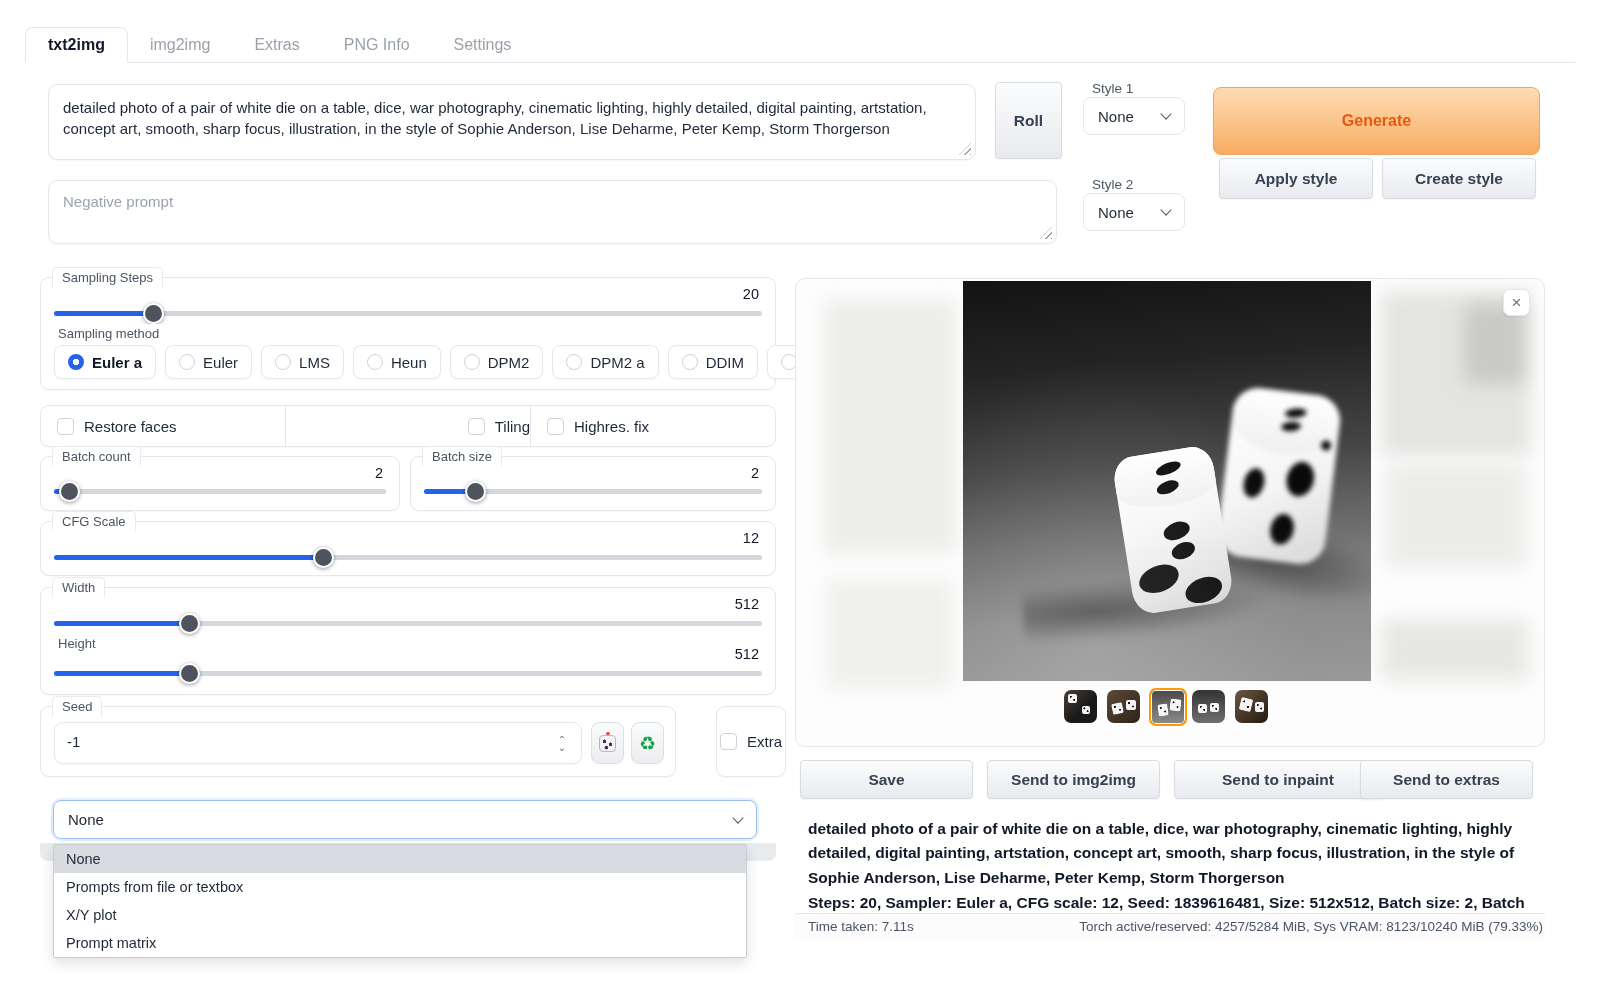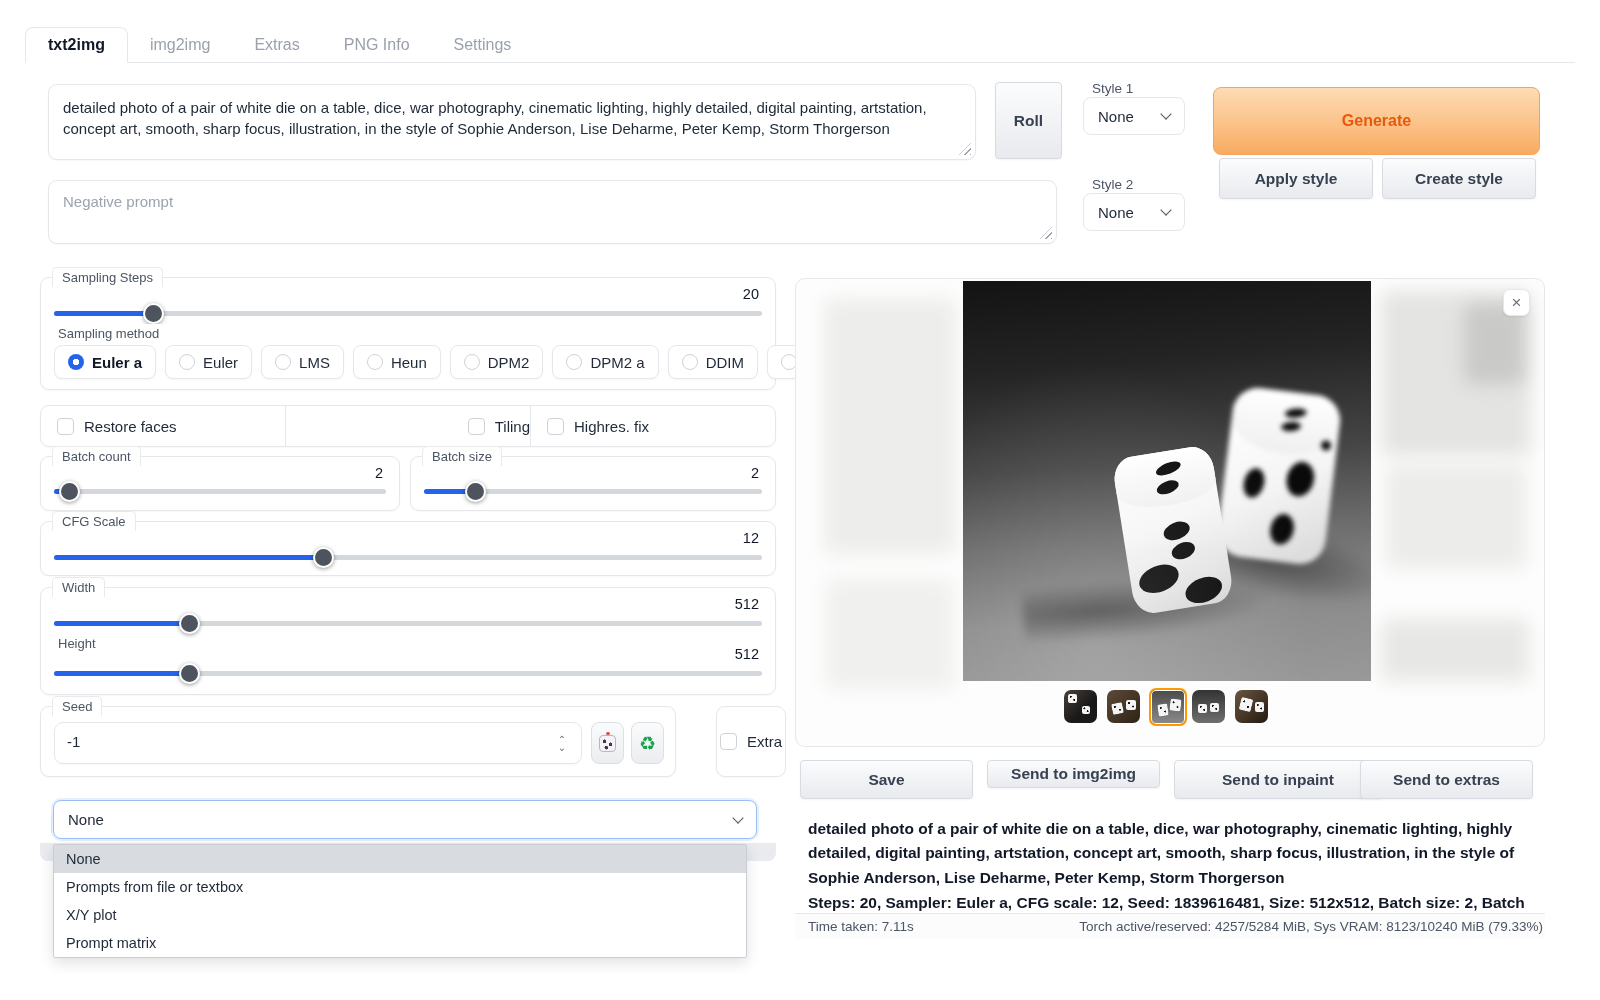--- a/index.html
+++ b/index.html
@@ -338,21 +338,21 @@
       <span class="tdie" style="left:6px;top:14px;width:9px;height:9px;"></span>
       <span class="tdie" style="left:18px;top:13px;width:9px;height:9px;"></span>
     </div>
     <div class="thumb" style="left:439px;top:411px;background:linear-gradient(135deg,#6b5640,#241a10);">
       <span class="tdie" style="left:5px;top:8px;width:12px;height:13px;transform:rotate(14deg);"></span>
       <span class="tdie" style="left:20px;top:12px;width:9px;height:10px;"></span>
     </div>
   </div>
 
   <div class="btn-gray" style="left:800px;top:760px;width:173px;height:39px;">Save</div>
-  <div class="btn-gray" style="left:987px;top:760px;width:173px;height:28px;">Send to img2img</div>
+  <div class="btn-gray" style="left:987px;top:760px;width:173px;height:39px;">Send to img2img</div>
   <div class="btn-gray" style="left:1174px;top:760px;width:208px;height:39px;">Send to inpaint</div>
   <div class="btn-gray" style="left:1360px;top:760px;width:173px;height:39px;">Send to extras</div>
 
   <div class="info-text" style="top:817px;">detailed photo of a pair of white die on a table, dice, war photography, cinematic lighting, highly detailed, digital painting, artstation, concept art, smooth, sharp focus, illustration, in the style of Sophie Anderson, Lise Deharme, Peter Kemp, Storm Thorgerson</div>
   <div class="info-text" style="top:891px;">Steps: 20, Sampler: Euler a, CFG scale: 12, Seed: 1839616481, Size: 512x512, Batch size: 2, Batch pos: 0</div>
   <div class="stats">
     <span>Time taken: 7.11s</span>
     <span>Torch active/reserved: 4257/5284 MiB, Sys VRAM: 8123/10240 MiB (79.33%)</span>
   </div>
 

